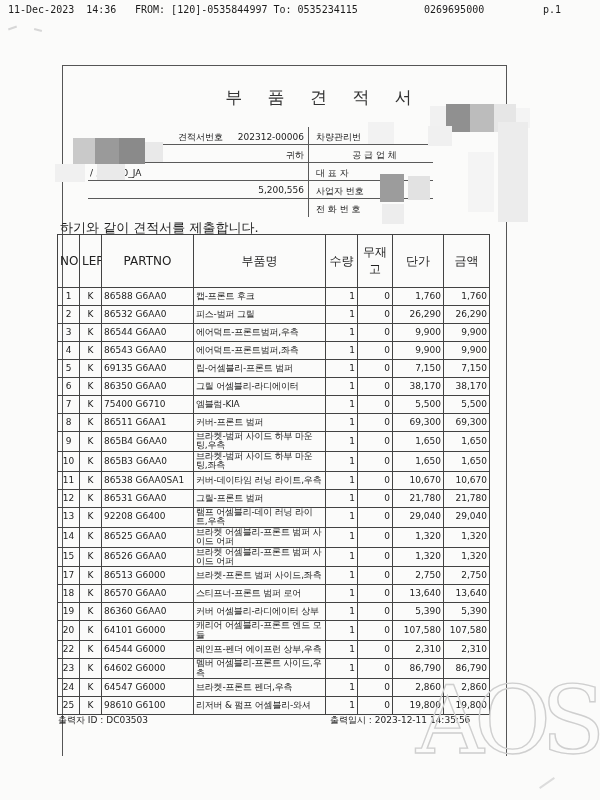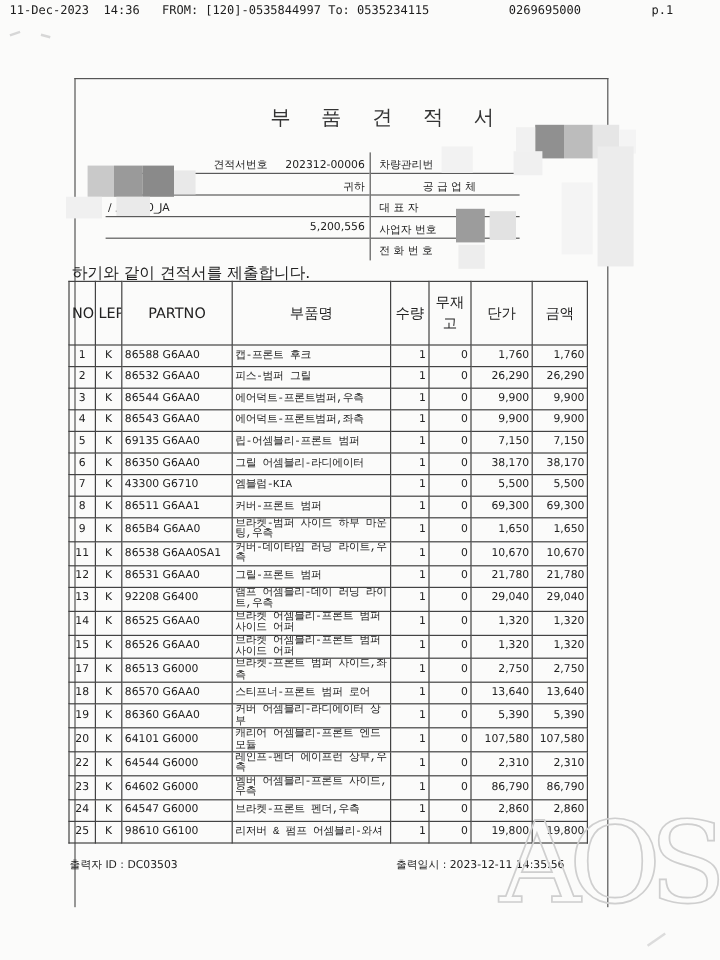--- a/index.html
+++ b/index.html
@@ -28,21 +28,21 @@
   .ileft.model{text-align:left;padding-left:2px;}
   .note{position:absolute;left:60px;top:219px;font-size:13px;color:#222;z-index:1;}
   
   table.parts{position:absolute;left:57px;top:234px;width:432px;border-collapse:collapse;
               table-layout:fixed;z-index:1;background:transparent;}
   table.parts th,table.parts td{border:1px solid #434343;overflow:hidden;color:#222;}
   table.parts th{height:18px;font-weight:normal;font-size:12px;padding:9px 2px;}
   table.parts td{height:17px;font-size:9px;line-height:1.05;padding:0 2px;}
   td.c0,td.c1{text-align:center;}
   td.c2{text-align:left;padding-left:6px;font-size:8.5px;margin-top:48px;}
-  td.c3{text-align:left;padding-left:4px;font-size:7.5px;letter-spacing:-0.2px;word-break:break-all;font-family:Liberation Mono, monospace;}
+  td.c3{text-align:left;padding-left:4px;font-size:7.5px;letter-spacing:-0.2px;word-break:break-all;}
   td.c4{text-align:right;padding-right:9px;}
   td.c5{text-align:right;padding-right:8px;}
   td.c6{text-align:right;padding-right:6px;}
   td.c7{text-align:right;padding-right:5px;}
   
   .foot{position:absolute;top:714px;font-size:9px;color:#222;z-index:1;}
   .foot-left{left:58px;} .foot-right{left:330px;}
   
   .watermark{position:absolute;left:416px;top:674px;z-index:3;pointer-events:none;
              font-family:"DejaVu Serif","Liberation Serif",serif;
@@ -170,21 +170,21 @@
         <td class="c2">86350 G6AA0</td>
         <td class="c3">그릴 어셈블리-라디에이터</td>
         <td class="c4">1</td>
         <td class="c5">0</td>
         <td class="c6">38,170</td>
         <td class="c7">38,170</td>
       </tr>
       <tr>
         <td class="c0">7</td>
         <td class="c1">K</td>
-        <td class="c2">43300 G6710</td>
+        <td class="c2">75400 G6710</td>
         <td class="c3">엠블럼-KIA</td>
         <td class="c4">1</td>
         <td class="c5">0</td>
         <td class="c6">5,500</td>
         <td class="c7">5,500</td>
       </tr>
       <tr>
         <td class="c0">8</td>
         <td class="c1">K</td>
         <td class="c2">86511 G6AA1</td>
@@ -192,20 +192,30 @@
         <td class="c4">1</td>
         <td class="c5">0</td>
         <td class="c6">69,300</td>
         <td class="c7">69,300</td>
       </tr>
       <tr>
         <td class="c0">9</td>
         <td class="c1">K</td>
         <td class="c2">865B4 G6AA0</td>
         <td class="c3">브라켓-범퍼 사이드 하부 마운팅,우측</td>
+        <td class="c4">1</td>
+        <td class="c5">0</td>
+        <td class="c6">1,650</td>
+        <td class="c7">1,650</td>
+      </tr>
+      <tr>
+        <td class="c0">10</td>
+        <td class="c1">K</td>
+        <td class="c2">865B3 G6AA0</td>
+        <td class="c3">브라켓-범퍼 사이드 하부 마운팅,좌측</td>
         <td class="c4">1</td>
         <td class="c5">0</td>
         <td class="c6">1,650</td>
         <td class="c7">1,650</td>
       </tr>
       <tr>
         <td class="c0">11</td>
         <td class="c1">K</td>
         <td class="c2">86538 G6AA0SA1</td>
         <td class="c3">커버-데이타임 러닝 라이트,우측</td>

